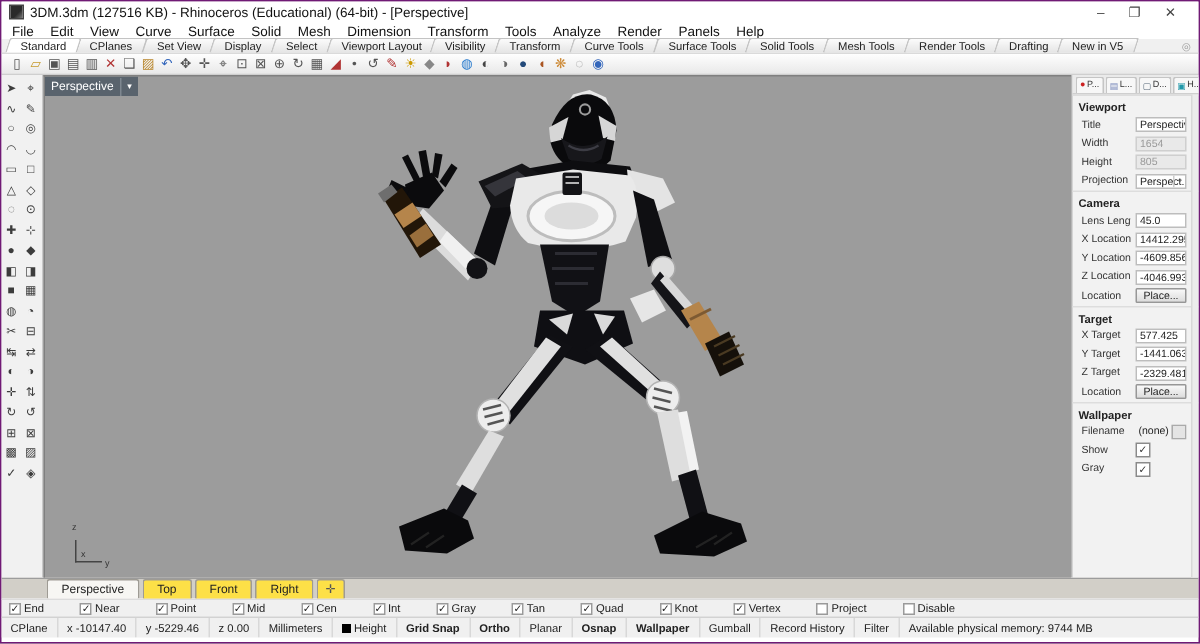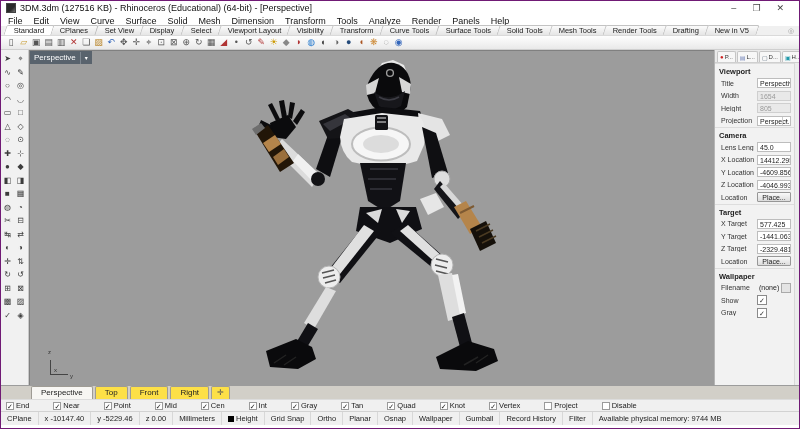--- a/index.html
+++ b/index.html
@@ -62,21 +62,21 @@
   .vtab.active{background:#f7f6f3}
   .vtab.plus{padding:0 5px;color:#555}
   
   .osnap{height:12px;background:#f0f0f0;display:flex;align-items:center;gap:24px;padding-left:5px;font-size:7.5px;border-top:1px solid #dcdcdc;color:#222}
   .oitem{display:flex;align-items:center;gap:2px;cursor:default}
   .ob{width:8px;height:8px;background:#fff;border:1px solid #9a9a9a;font-size:7px;line-height:7px;text-align:center;color:transparent;flex:none}
   .ob.checked{color:#222}
   
   .statusbar{height:14px;display:flex;align-items:stretch;font-size:7.5px;background:#f0f0f0;border-top:1px solid #d2d2d2;color:#222;overflow:hidden}
   .scell{padding:0 6px;border-right:1px solid #d8d8d8;display:flex;align-items:center;gap:2px;white-space:nowrap;cursor:default}
-  .scell.bold{font-weight:normal}
+  .scell.bold{font-weight:bold}
   .scell.swatch::before{content:"";width:6px;height:6px;background:#000;display:inline-block}
   .scell.mem{border-right:none}
 </style>
 </head>
 <body>
 
 <div class="window">
 
   <div class="titlebar">
     <span class="app-icon"></span>

